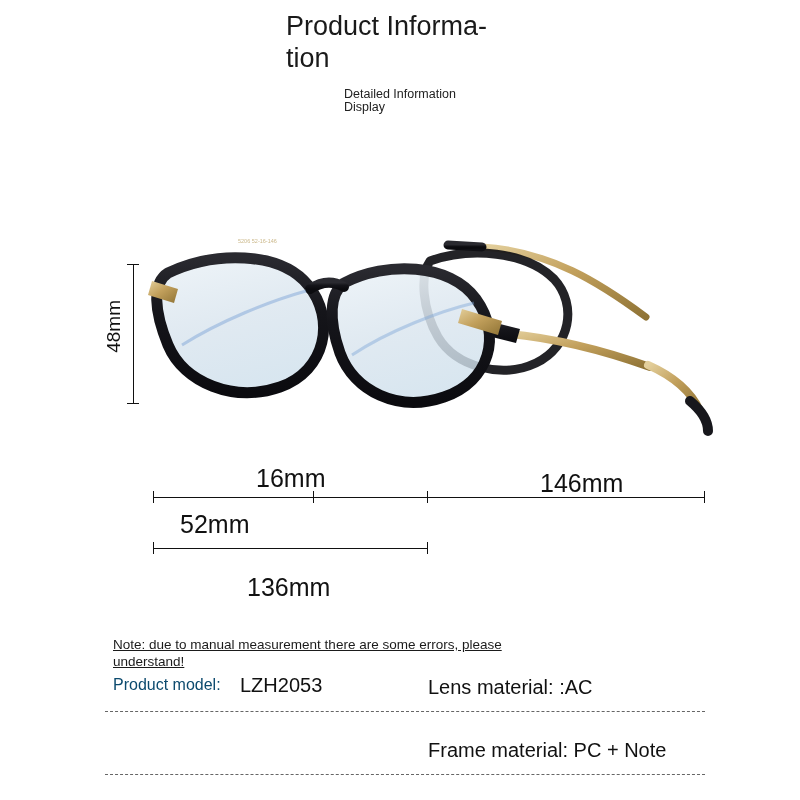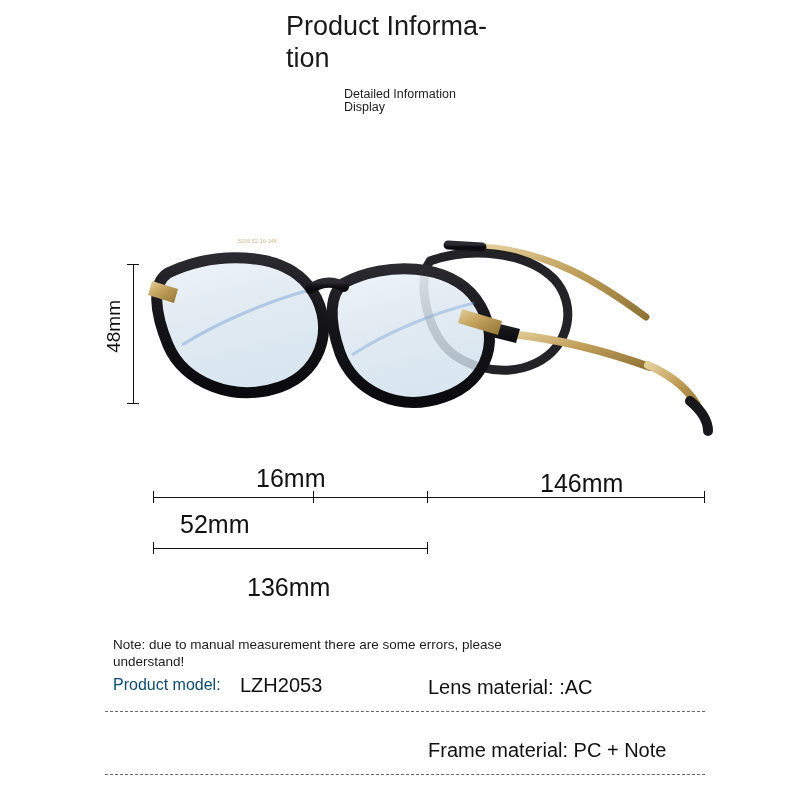--- a/index.html
+++ b/index.html
@@ -97,20 +97,21 @@
 
   
   .note {
     position: absolute;
     left: 113px;
     top: 636px;
     width: 400px;
     font-size: 13.5px;
     line-height: 17px;
     color: #1b1b1b;
+    text-decoration: underline;
   }
   .spec-row {
     position: absolute;
     left: 113px;
     width: 600px;
     height: 42px;
   }
   .spec-row .left-label {
     position: absolute;
     left: 0;

